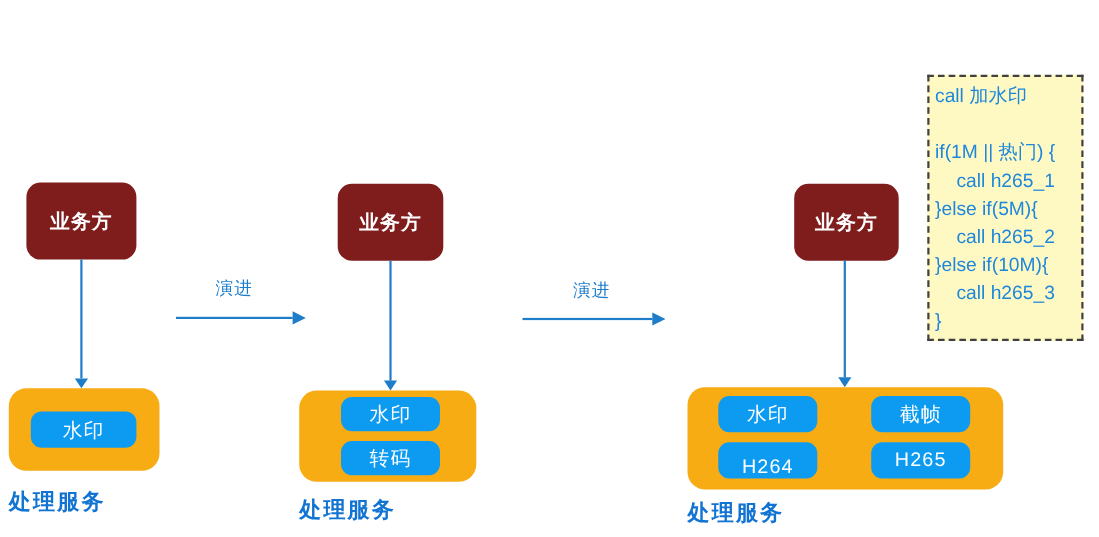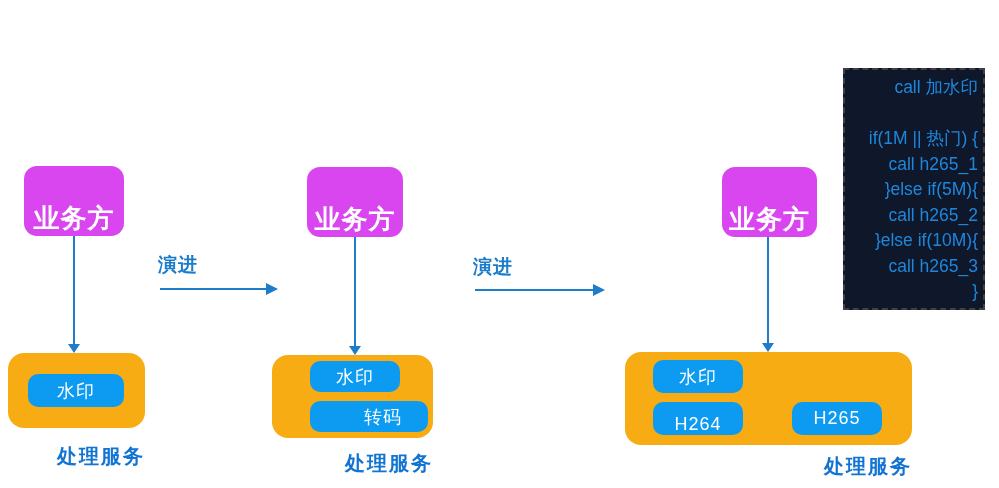--- a/index.html
+++ b/index.html
@@ -3,59 +3,59 @@
 <meta charset="utf-8">
 <style>
   html,body{margin:0;padding:0;background:#ffffff;}
   .canvas{
     position:relative;width:999px;height:488px;background:#ffffff;overflow:hidden;
     font-family:"Liberation Sans","DejaVu Sans",sans-serif;
   }
   .abs{position:absolute;}
   
   .actor{
-    background:#d946ef;color:#ffffff;border-radius:13px;
-    display:flex;align-items:flex-end;justify-content:center;
-    font-size:26px;font-weight:600;letter-spacing:1px;
+    background:#7f1d1d;color:#ffffff;border-radius:13px;
+    display:flex;align-items:center;justify-content:center;
+    font-size:18px;font-weight:600;letter-spacing:1px;
   }
   
   .service{
     background:#F8AC14;border-radius:16px;
   }
   
   .pill{
     position:absolute;background:#0D9BF2;color:#ffffff;border-radius:10px;
     display:flex;align-items:center;justify-content:center;
     font-size:18px;font-weight:500;letter-spacing:1px;
   }
   
   .svc-label{
-    color:#1173D2;font-size:20px;font-weight:bold;text-align:right;letter-spacing:2px;
+    color:#1173D2;font-size:20px;font-weight:bold;text-align:left;letter-spacing:2px;
   }
   
   .vline{position:absolute;width:2px;background:#1E7CC8;}
   .vhead{
     position:absolute;width:0;height:0;
     border-left:6px solid transparent;border-right:6px solid transparent;
     border-top:9px solid #1E7CC8;
   }
   .hline{position:absolute;height:2px;background:#1E7CC8;}
   .hhead{
     position:absolute;width:0;height:0;
     border-top:6px solid transparent;border-bottom:6px solid transparent;
     border-left:12px solid #1E7CC8;
   }
   .evolve-label{
-    position:absolute;color:#1B7CCC;font-size:19px;font-weight:700;
-    letter-spacing:1px;
+    position:absolute;color:#1B7CCC;font-size:16px;font-weight:400;
+    text-align:center;letter-spacing:1px;
   }
   
   .code-note{
     position:absolute;border:2px dashed #404040;box-sizing:border-box;
-    padding:5px 5px;background:#0f172a;text-align:right;
+    padding:5px 5px;background:#fef9c3;
   }
   .code-line{
     height:25.5px;line-height:25.5px;white-space:pre;
     color:#1E87DC;font-size:17.5px;
     font-family:"Liberation Sans","DejaVu Sans",sans-serif;
   }
 </style>
 </head>
 <body>
 
@@ -79,38 +79,41 @@
 
   <div class="abs actor" style="left:307px;top:167px;width:96px;height:70px;">
     <span>业务方</span>
   </div>
   <div class="vline" style="left:354px;top:237px;height:109px;"></div>
   <div class="vhead" style="left:349px;top:346px;"></div>
   <div class="abs service" style="left:272px;top:355px;width:161px;height:83px;">
     <div class="pill" style="left:38px;top:6px;width:90px;height:31px;">
       <span>水印</span>
     </div>
-    <div class="pill" style="left:38px;top:46px;width:90px;height:31px;padding-left:28px;">
+    <div class="pill" style="left:38px;top:46px;width:90px;height:31px;">
       <span>转码</span>
     </div>
   </div>
   <div class="abs svc-label" style="left:272px;top:450px;width:161px;">处理服务</div>
 
   <div class="evolve-label" style="left:473px;top:254px;width:130px;">演进</div>
   <div class="hline" style="left:475px;top:289px;width:118px;"></div>
   <div class="hhead" style="left:593px;top:284px;"></div>
 
   <div class="abs actor" style="left:722px;top:167px;width:95px;height:70px;">
     <span>业务方</span>
   </div>
   <div class="vline" style="left:767px;top:237px;height:106px;"></div>
   <div class="vhead" style="left:762px;top:343px;"></div>
   <div class="abs service" style="left:625px;top:352px;width:287px;height:93px;">
     <div class="pill" style="left:28px;top:8px;width:90px;height:33px;">
       <span>水印</span>
+    </div>
+    <div class="pill" style="left:167px;top:8px;width:90px;height:33px;">
+      <span>截帧</span>
     </div>
     <div class="pill" style="left:28px;top:50px;width:90px;height:33px;align-items:flex-end;">
       <span>H264</span>
     </div>
     <div class="pill" style="left:167px;top:50px;width:90px;height:33px;">
       <span>H265</span>
     </div>
   </div>
   <div class="abs svc-label" style="left:625px;top:453px;width:287px;">处理服务</div>
 

